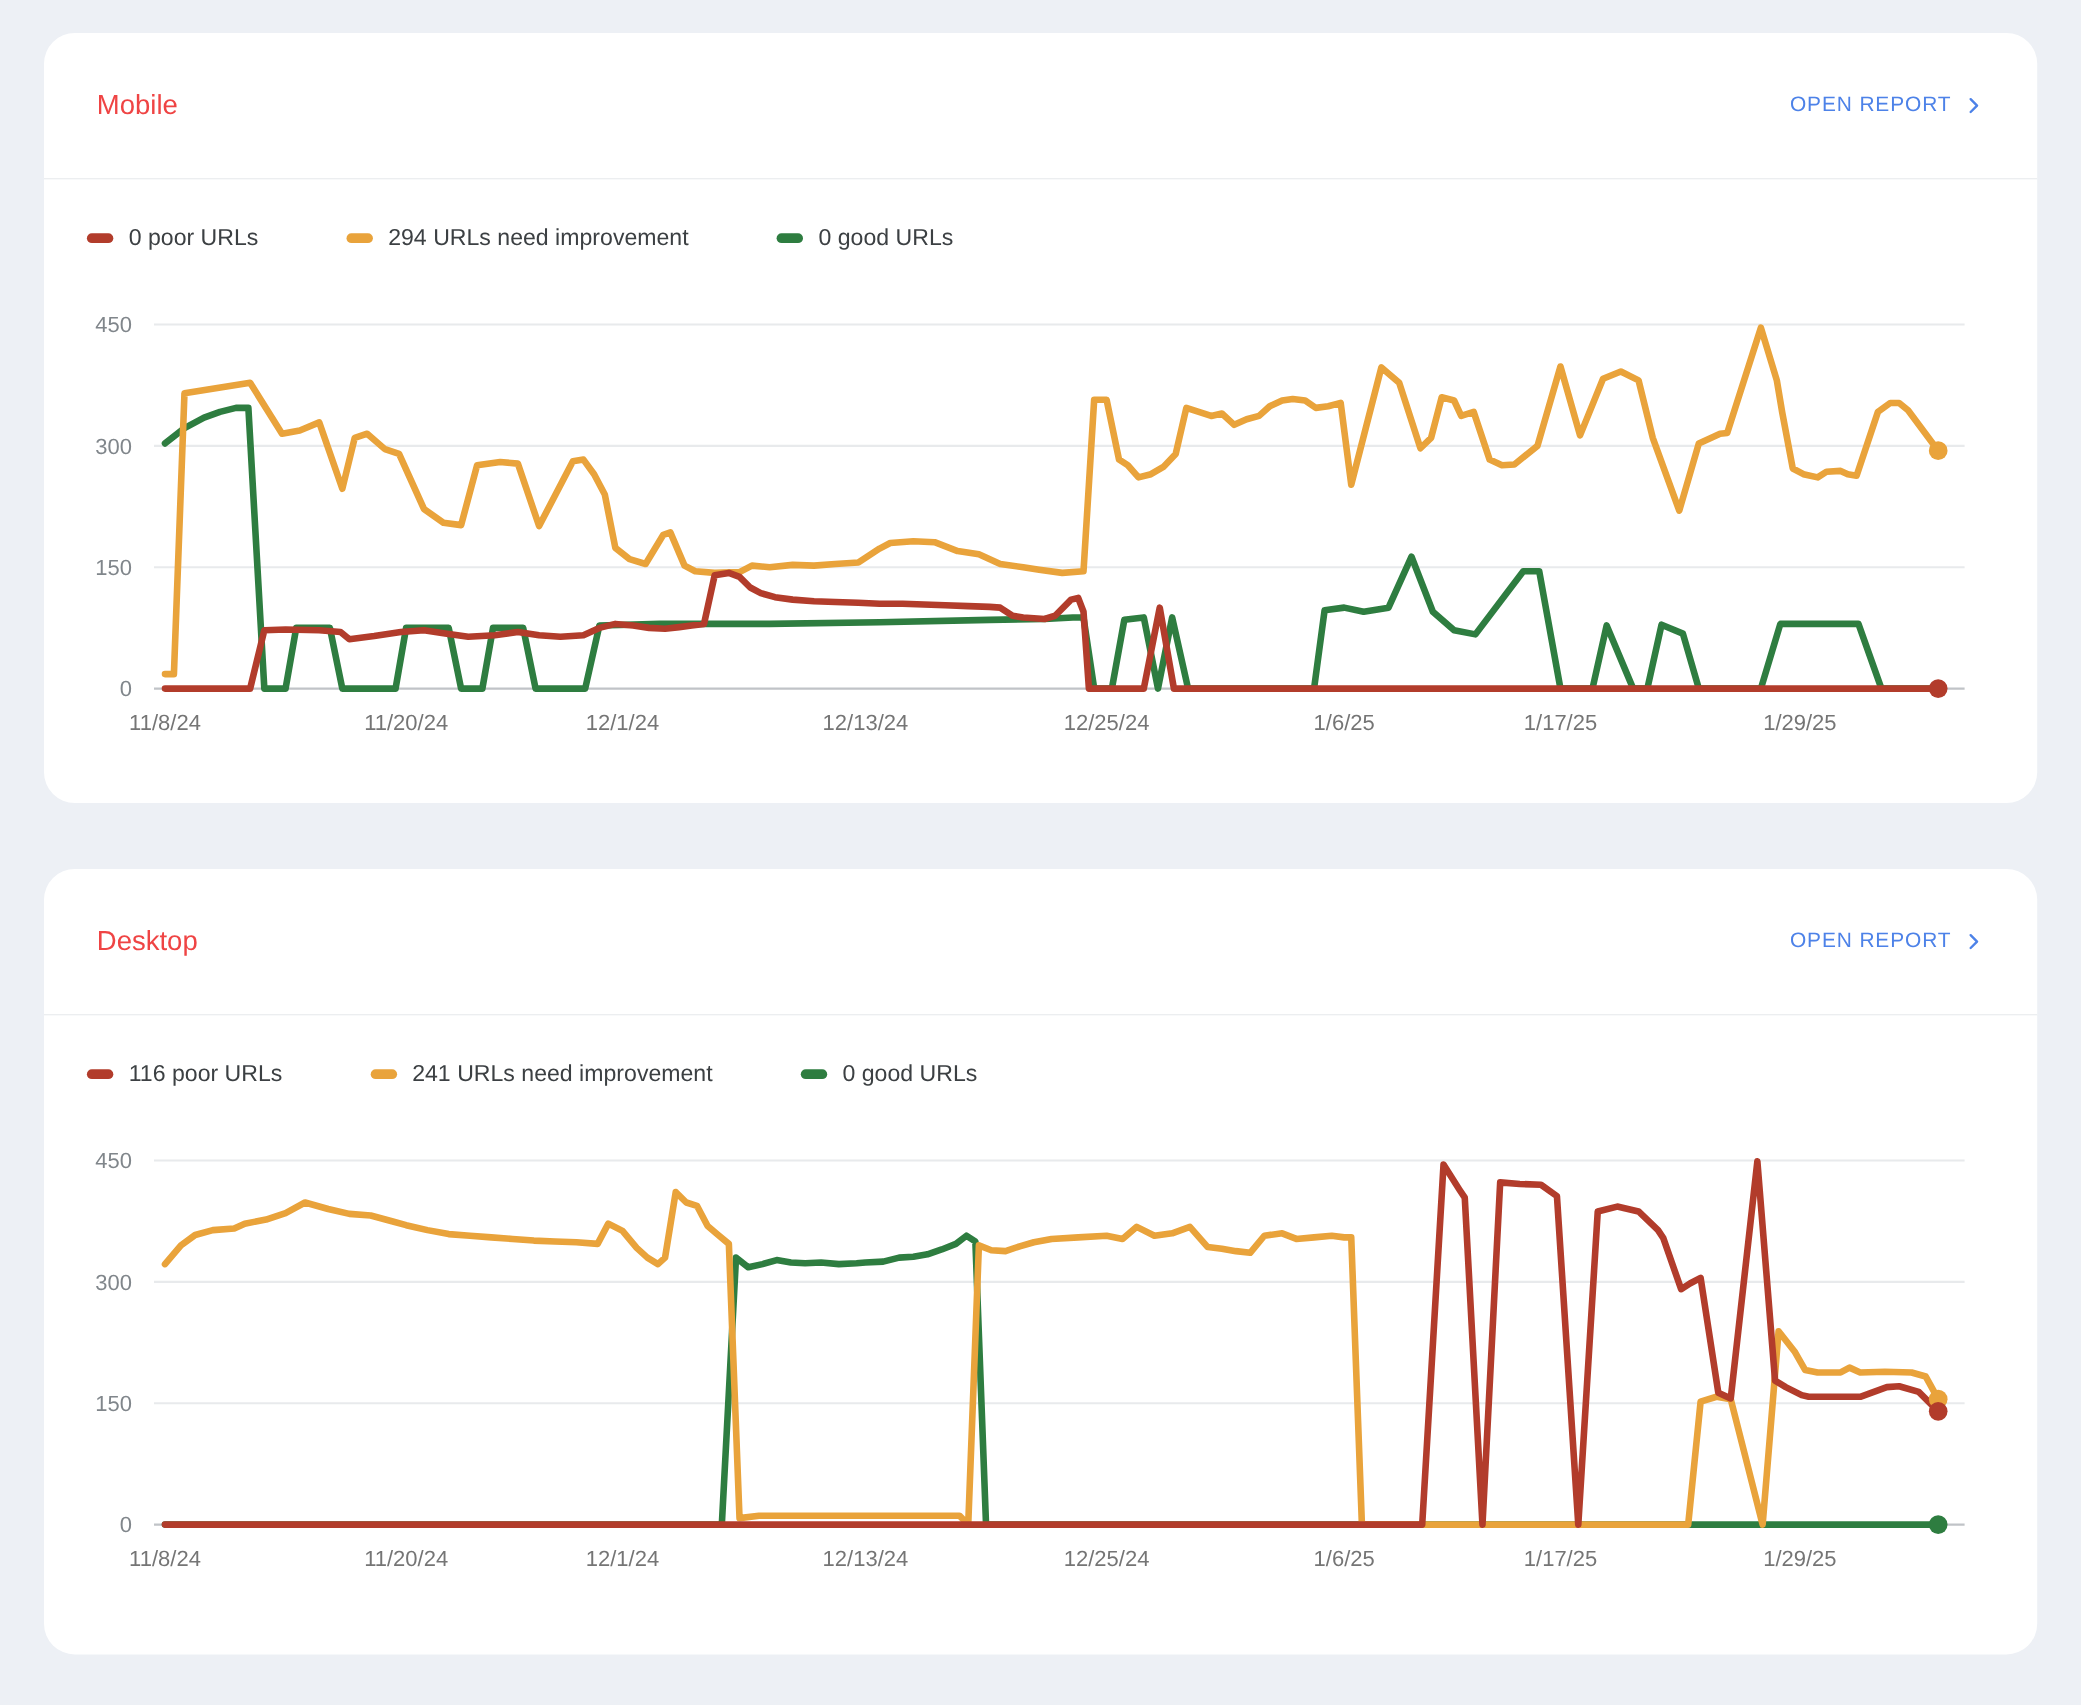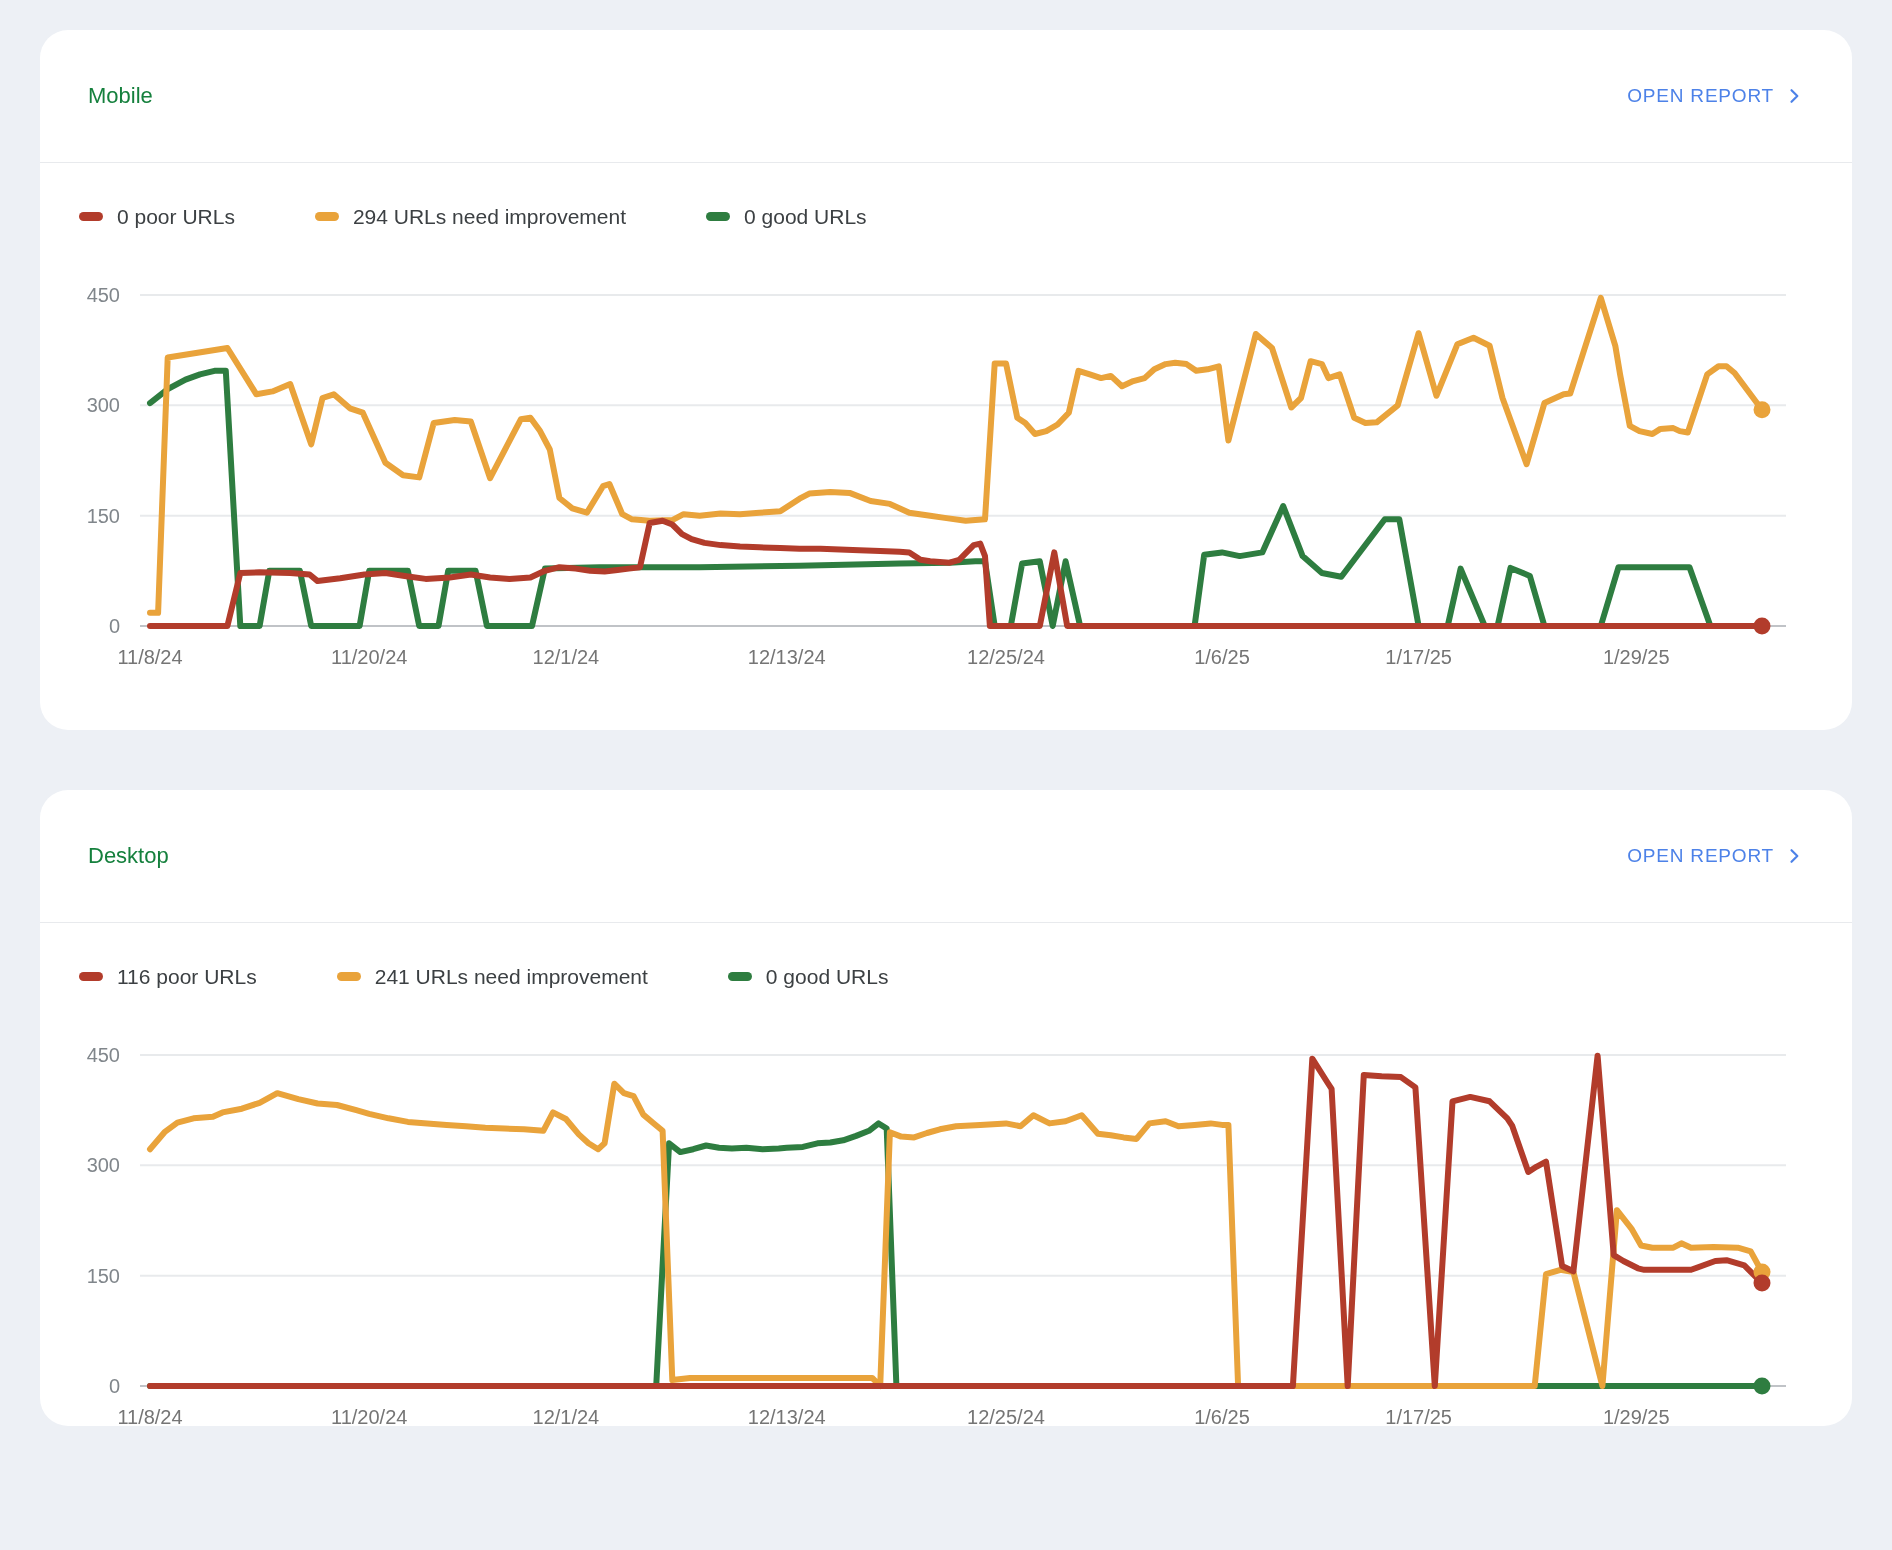--- a/index.html
+++ b/index.html
@@ -10,31 +10,31 @@
     overflow:hidden;
   }
   .card{
     background:#ffffff;
     border-radius:28px;
     margin:0 40px;
     width:1812px;
     box-sizing:border-box;
   }
   #card-mobile{margin-top:30px;height:700px;}
-  #card-desktop{margin-top:60px;height:636px;}
+  #card-desktop{margin-top:60px;height:714px;}
   .card-header{
     height:132px;
     display:flex;
     align-items:center;
     justify-content:space-between;
     padding:0 48px;
   }
   .card-title{
-    font-size:22px;
-    color:#15803d;
+    font-size:25px;
+    color:#ef4444;
     font-weight:400;
     letter-spacing:0;
   }
   .open-report{
     display:flex;
     align-items:center;
     gap:10px;
     color:#4d82e8;
     font-size:19px;
     font-weight:400;

